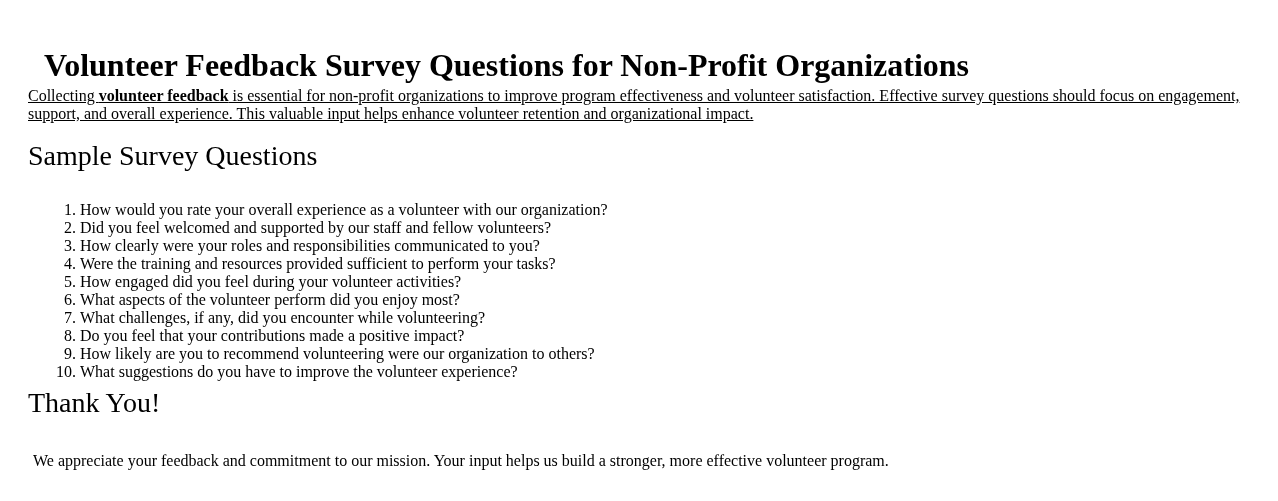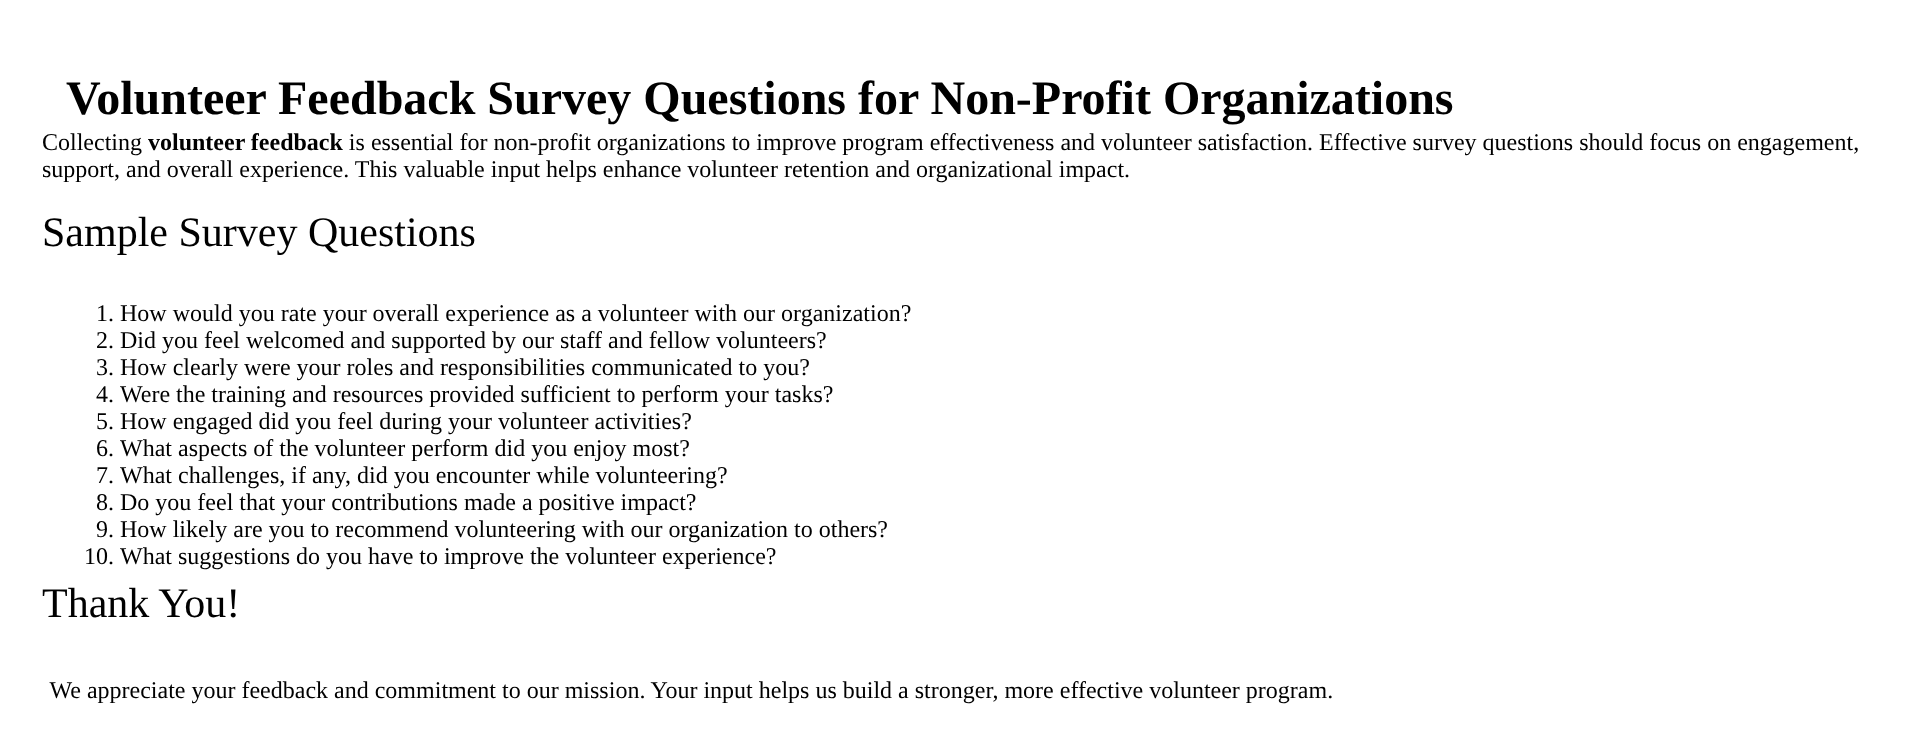--- a/index.html
+++ b/index.html
@@ -28,20 +28,21 @@
       left: 28px;
       line-height: 36px;
     }
     .intro {
       position: absolute;
       top: 87px;
       left: 28px;
       right: 28px;
       margin: 0;
       width: 1222px;
+      text-decoration: underline;
     }
     .intro b { font-weight: bold; }
     h2 {
       font-size: 28px;
       font-weight: normal;
       margin: 0;
       line-height: 28px;
     }
     .h2-questions {
       position: absolute;
@@ -83,20 +84,20 @@
 
   <ol class="questions">
     <li>How would you rate your overall experience as a volunteer with our organization?</li>
     <li>Did you feel welcomed and supported by our staff and fellow volunteers?</li>
     <li>How clearly were your roles and responsibilities communicated to you?</li>
     <li>Were the training and resources provided sufficient to perform your tasks?</li>
     <li>How engaged did you feel during your volunteer activities?</li>
     <li>What aspects of the volunteer perform did you enjoy most?</li>
     <li>What challenges, if any, did you encounter while volunteering?</li>
     <li>Do you feel that your contributions made a positive impact?</li>
-    <li>How likely are you to recommend volunteering with our organization to others?</li>
+    <li>How likely are you to recommend volunteering were our organization to others?</li>
     <li>What suggestions do you have to improve the volunteer experience?</li>
   </ol>
 
   <h2 class="h2-thanks">Thank You!</h2>
 
   <p class="thanks-text">We appreciate your feedback and commitment to our mission. Your input helps us build a stronger, more effective volunteer program.</p>
 </div>
 
 </body></html>

